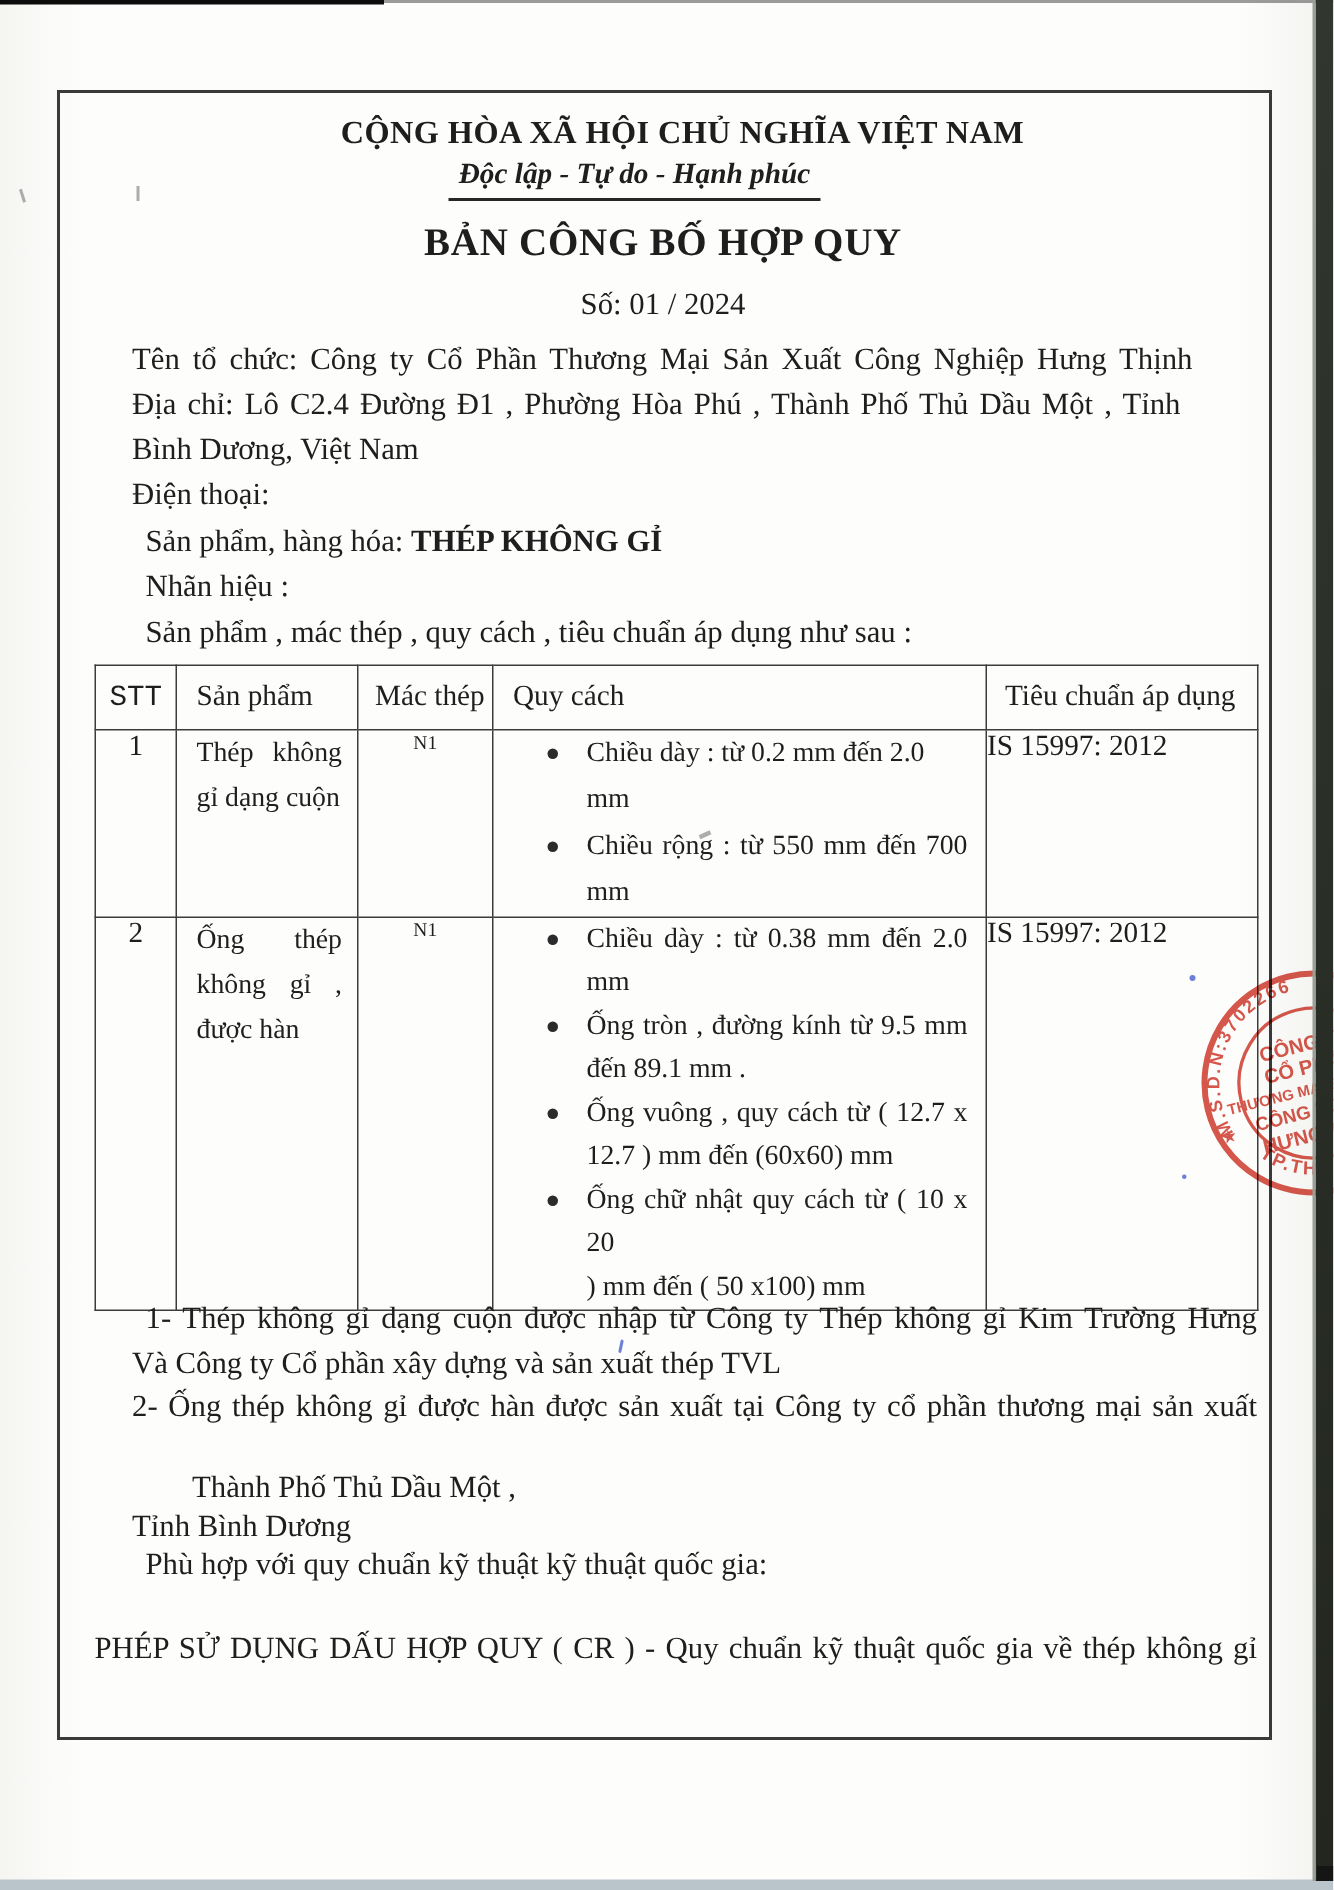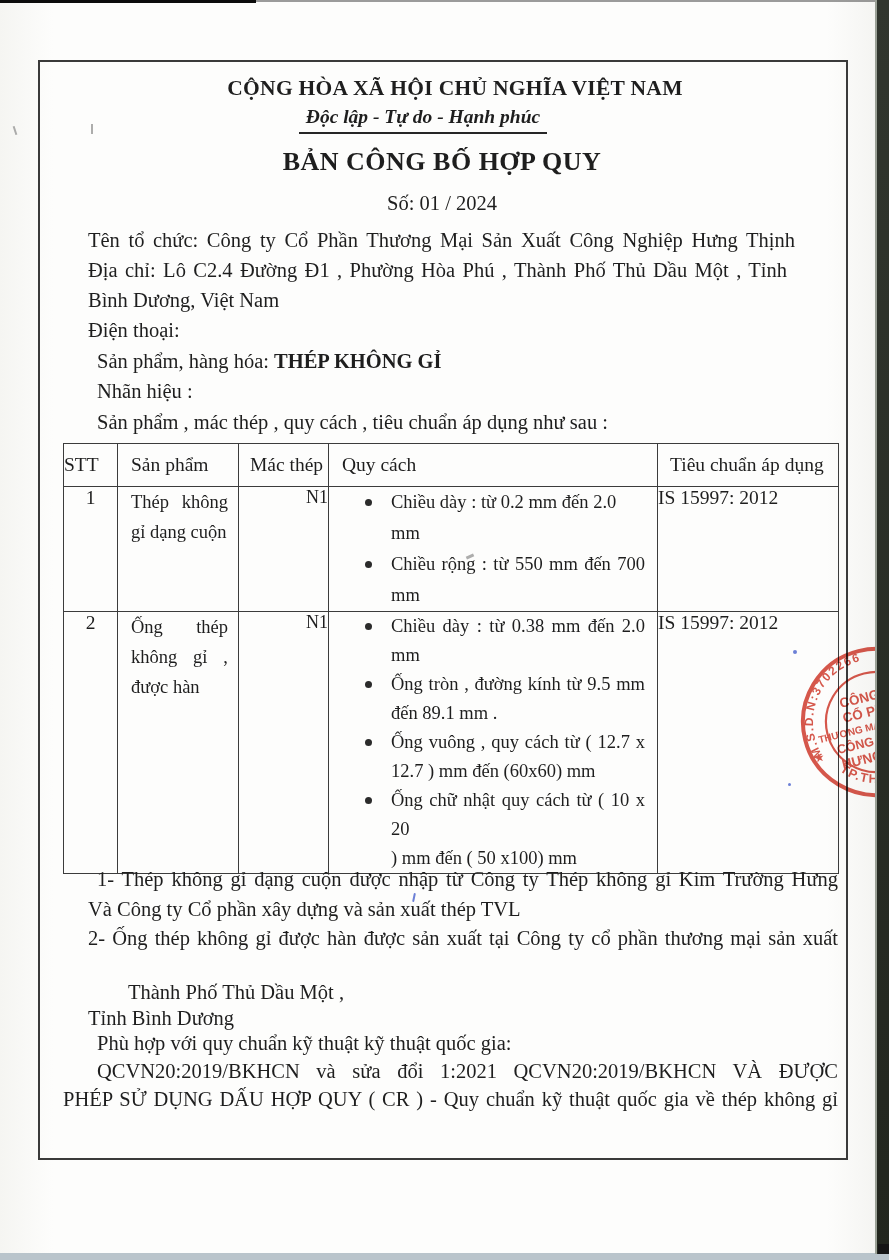--- a/index.html
+++ b/index.html
@@ -25,23 +25,23 @@
   .doc-title{left:38px;top:147px;width:808px;text-align:center;font-size:26px;font-weight:bold;letter-spacing:.5px;}
   .doc-number{left:38px;top:192px;width:808px;text-align:center;font-size:20.5px;}
   
   .line{position:absolute;font-size:20.5px;white-space:nowrap;}
   .wline{position:absolute;font-size:20.5px;font-family:Liberation Serif, serif;}
   .jl{text-align:justify;text-align-last:justify;white-space:normal;}
   
   table.ptable{position:absolute;left:63px;top:443px;border-collapse:collapse;table-layout:fixed;}
   table.ptable th,table.ptable td{border:1.8px solid #3c3c3c;vertical-align:top;font-weight:normal;padding:0;}
   table.ptable th{font-size:19.5px;text-align:left;padding:10px 0 0 13px;}
-  table.ptable th.c{padding-left:0;}
+  table.ptable th.c{text-align:center;padding-left:0;font-family:Liberation Mono, monospace;}
   td.stt{text-align:center;font-size:19.5px;padding-top:11px;}
-  td.mac{text-align:right;font-size:18px;padding-top:11px;}
+  td.mac{text-align:center;font-size:13px;padding-top:11px;}
   td.tc{font-size:19.5px;padding:11px 0 0 12px;}
   td.sp{padding-top:11px;font-size:18.5px;}
   td.quy{padding-top:11px;font-size:18.5px;}
   .spline{margin-left:13px;width:97px;line-height:30px;}
   .qline{position:relative;margin-left:62px;width:254px;line-height:31px;}
   tr.r2 .qline{line-height:29px;}
   .qline.bl::before{content:"";position:absolute;left:-26px;top:12px;width:7px;height:7px;border-radius:50%;background:#2b2b2b;}
   tr.r2 .qline.bl::before{top:11px;}
   
   .stamp{left:795px;top:641px;width:162px;height:162px;mix-blend-mode:multiply;opacity:.92;z-index:20;}
@@ -136,21 +136,20 @@
     </tr>
   </tbody>
     </table>
 
   <div class="wline jl" style="left:97px;top:868px;width:741px;">1-  Thép không gỉ dạng cuộn được nhập từ Công ty Thép không gỉ Kim Trường Hưng</div>
   <div class="line" style="left:88px;top:898px;">Và Công ty Cổ phần xây dựng và sản xuất thép TVL</div>
   <div class="wline jl" style="left:88px;top:927px;width:750px;">2-  Ống thép không gỉ được hàn được sản xuất tại Công ty cổ phần thương mại sản xuất</div>
   <div class="line" style="left:128px;top:981px;">Thành Phố Thủ Dầu Một ,</div>
   <div class="line" style="left:88px;top:1007px;">Tỉnh Bình Dương</div>
   <div class="line" style="left:97px;top:1032px;">Phù hợp với quy chuẩn kỹ thuật kỹ thuật quốc gia:</div>
-  <div class="wline jl" style="left:97px;top:1060px;width:741px;">QCVN20:2019/BKHCN và sửa đổi 1:2021 QCVN20:2019/BKHCN VÀ ĐƯỢC</div>
   <div class="wline jl" style="left:63px;top:1088px;width:775px;">PHÉP SỬ DỤNG DẤU HỢP QUY ( CR ) -  Quy chuẩn kỹ thuật quốc gia về thép không gỉ</div>
 
   <svg class="abs stamp" viewBox="0 0 162 162">
     <g transform="rotate(-14 81 81)" stroke="#d4493c" fill="none">
       <circle cx="81" cy="81" r="73" stroke-width="4"></circle>
       <circle cx="81" cy="81" r="50" stroke-width="2.2"></circle>
       <path id="arcT" d="M 21.8 102.5 A 63 63 0 1 1 140.2 102.5" stroke="none"></path>
       <path id="arcB" d="M 31 116 A 61 61 0 0 0 131 116" stroke="none"></path>
       <g fill="#d4493c" stroke="none">
         <text font-size="12" letter-spacing="1.5"><textPath href="#arcT" startOffset="1%">M.S.D.N:3702266</textPath></text>

